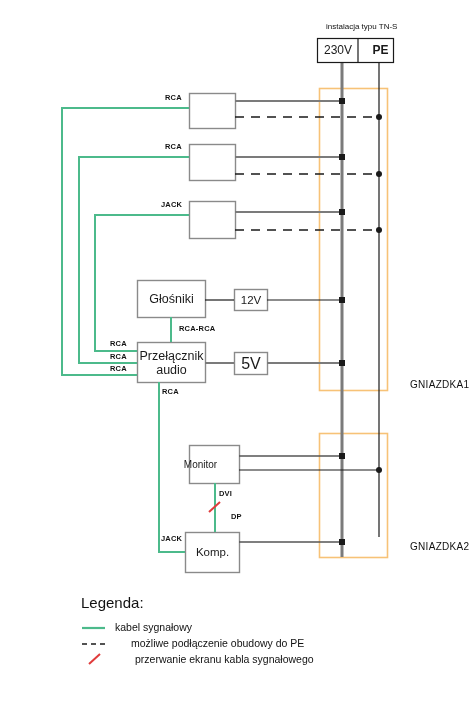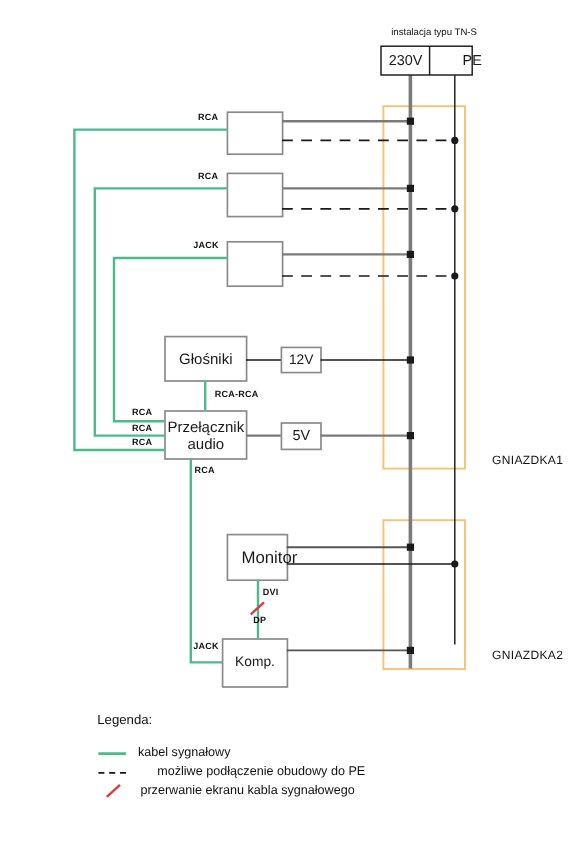--- a/index.html
+++ b/index.html
@@ -8,21 +8,21 @@
   #canvas{position:absolute;left:0;top:0;width:474px;height:684px;margin-left:27px;}
   svg{position:absolute;left:0;top:0;width:474px;height:715px;}
   .lbl{position:absolute;white-space:nowrap;}
   .box-label{position:absolute;text-align:center;display:flex;
              align-items:center;justify-content:center;
              font-size:12.5px;line-height:1.12;pointer-events:none;}
   .tiny{font-size:7.5px;letter-spacing:.2px;font-weight:600;color:#111;}
   .hdr{font-size:8px;color:#111;}
   .cellv{font-size:12px;}
   .gniazd{font-size:10px;letter-spacing:.3px;color:#111;}
-  .leg-title{font-size:11px;color:#111;}
+  .leg-title{font-size:15px;color:#111;}
   .leg-txt{font-size:10.5px;color:#111;}
 </style>
 </head>
 <body>
 
 <div id="canvas">
 
   <svg viewBox="0 0 474 715">
     <defs></defs>
 
@@ -87,47 +87,47 @@
     <line x1="182" y1="512" x2="193" y2="502" stroke="#e03b3b" stroke-width="2"></line>
 
     <line x1="55" y1="628" x2="78" y2="628" stroke="#4cba8b" stroke-width="2.2"></line>
     <line x1="55" y1="644" x2="78" y2="644" stroke="#1a1a1a" stroke-width="1.4" stroke-dasharray="5 4"></line>
     <line x1="62" y1="664" x2="73" y2="654" stroke="#e03b3b" stroke-width="2"></line>
   </svg>
 
   <div class="lbl hdr" style="left:299px;top:22px;">instalacja typu TN-S</div>
 
   <div class="box-label cellv" style="left:291px;top:39px;width:40px;height:23px;">230V</div>
-  <div class="box-label cellv" style="left:349px;top:39px;width:35px;height:23px;">PE</div>
+  <div class="box-label cellv" style="left:336px;top:39px;width:35px;height:23px;font-weight:bold;">PE</div>
 
   <div class="box-label" style="left:111px;top:281px;width:67px;height:36px;">Głośniki</div>
 
   <div class="box-label" style="left:111px;top:343px;width:67px;height:39px;flex-direction:column;">
     <span>Przełącznik</span>
     <span>audio</span>
   </div>
 
   <div class="box-label" style="left:208px;top:290px;width:32px;height:20px;font-size:11.5px;text-align:center;">12V</div>
-  <div class="box-label" style="left:208px;top:353px;width:32px;height:21px;font-size:12px;">5V</div>
-  <div class="box-label" style="left:173px;top:446px;width:49px;height:37px;font-size:14px;">Monitor</div>
+  <div class="box-label" style="left:208px;top:353px;width:32px;height:21px;font-size:16px;">5V</div>
+  <div class="box-label" style="left:149px;top:446px;width:49px;height:37px;font-size:10px;">Monitor</div>
   <div class="box-label" style="left:159px;top:533px;width:53px;height:39px;font-size:11.5px;">Komp.</div>
 
   <div class="lbl tiny" style="left:138px;top:93px;">RCA</div>
   <div class="lbl tiny" style="left:138px;top:142px;">RCA</div>
   <div class="lbl tiny" style="left:134px;top:200px;">JACK</div>
   <div class="lbl tiny" style="left:152px;top:324px;">RCA-RCA</div>
   <div class="lbl tiny" style="left:83px;top:339px;">RCA</div>
   <div class="lbl tiny" style="left:83px;top:352px;">RCA</div>
   <div class="lbl tiny" style="left:83px;top:364px;">RCA</div>
   <div class="lbl tiny" style="left:135px;top:387px;">RCA</div>
   <div class="lbl tiny" style="left:134px;top:534px;">JACK</div>
   <div class="lbl tiny" style="left:192px;top:489px;">DVI</div>
-  <div class="lbl tiny" style="left:184px;top:512px;">DP</div>
+  <div class="lbl tiny" style="left:204px;top:512px;">DP</div>
 
   <div class="lbl gniazd" style="left:383px;top:379px;">GNIAZDKA1</div>
   <div class="lbl gniazd" style="left:383px;top:541px;">GNIAZDKA2</div>
 
   <div class="lbl leg-title" style="left:54px;top:594px;">Legenda:</div>
   <div class="lbl leg-txt" style="left:88px;top:621px;">kabel sygnałowy</div>
   <div class="lbl leg-txt" style="left:104px;top:637px;">możliwe podłączenie obudowy do PE</div>
-  <div class="lbl leg-txt" style="left:78px;top:653px;padding-left:12px;">przerwanie ekranu kabla sygnałowego</div>
+  <div class="lbl leg-txt" style="left:96px;top:653px;padding-left:12px;">przerwanie ekranu kabla sygnałowego</div>
 
 </div>
 
 </body></html>

